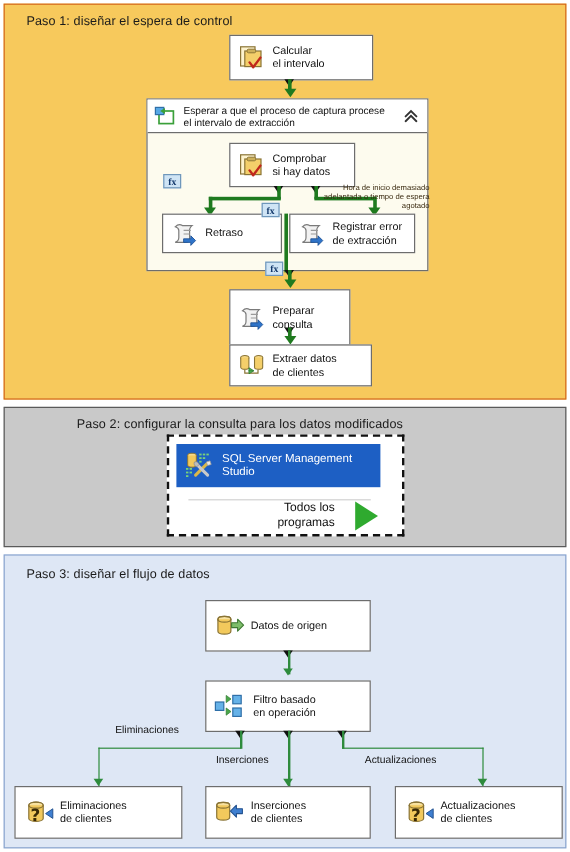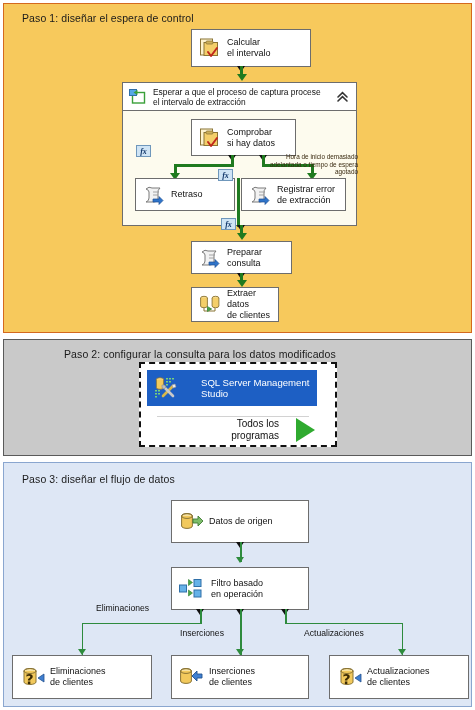--- a/index.html
+++ b/index.html
@@ -41,32 +41,32 @@
   .conn-thin.v{width:1.4px;}
   .conn-thin.h{height:1.4px;}
   .arrow-down{position:absolute;width:0;height:0;border-left:5px solid transparent;
      border-right:5px solid transparent;border-top:7px solid #1f7a1f;}
   .arrow-down.thin{border-left-width:4.5px;border-right-width:4.5px;border-top:6px solid #2e8b3d;}
   .dock{position:absolute;width:0;height:0;border-left:4.5px solid transparent;
      border-right:4.5px solid transparent;border-top:6px solid #111;}
 
   
   .fx{position:absolute;width:15px;height:12px;box-sizing:border-box;background:#cfe4f5;
-      border:1px solid #6f97bb;font-style:italic;font-weight:bold;font-size:8px;color:#13386b;
+      border:1px solid #6f97bb;font-weight:bold;font-size:8px;color:#13386b;
       font-family:"Liberation Serif",serif;text-align:center;line-height:11px;}
 
   .edge-label{position:absolute;font-size:8.6px;color:#111;line-height:10px;}
   .err-label{position:absolute;font-size:6.4px;color:#3a2a10;line-height:7.6px;text-align:right;}
 
   
   #ssms-card{position:absolute;left:139px;top:362px;width:198px;height:85px;box-sizing:border-box;
      background:#ffffff;border:2px dashed #111;}
   #ssms-bar{position:absolute;left:6px;top:6px;width:170px;height:36px;background:#1d5fc4;
      display:flex;align-items:center;gap:6px;padding-left:6px;box-sizing:border-box;}
-  #ssms-bar .t{font-size:9.6px;color:#ffffff;line-height:11.5px;white-space:pre-line;margin-left:16px;}
+  #ssms-bar .t{font-size:9.6px;color:#ffffff;line-height:11.5px;white-space:pre-line;}
   #ssms-sep{position:absolute;left:16px;top:52px;width:152px;height:1px;background:#d2d2d2;}
   #allprog{position:absolute;left:34px;top:54px;width:140px;display:flex;align-items:center;gap:17px;}
   #allprog .t{font-size:10px;color:#111;line-height:12px;text-align:right;white-space:pre-line;}
   .play{width:0;height:0;border-top:12px solid transparent;border-bottom:12px solid transparent;
      border-left:19px solid #2faa2f;}
 
   
   
   .ic-sql{width:22px;height:20px;}
   
@@ -182,36 +182,36 @@
 
       <div class="conn v" style="left:114px;top:95px;height:49px;"></div>
       <div class="fx" style="left:95px;top:86px;">fx</div>
     </div>
 
     <div class="dock" style="left:233px;top:221px;"></div>
     <div class="conn v" style="left:236.2px;top:221px;height:12px;"></div>
     <div class="arrow-down" style="left:232.5px;top:229px;"></div>
     <div class="fx" style="left:217px;top:214px;">fx</div>
 
-    <div class="task" style="left:187px;top:237px;width:101px;height:33px;">
+    <div class="task" style="left:187px;top:237px;width:101px;height:47px;">
       <span class="ico ic-script">
         <svg viewBox="0 0 22 19" width="22" height="19">
           <path d="M3 4 q3 -3 6 -1 l8 0 q-2.5 2 -2 5 l0 6 q0 3 -4 3 l-8 0 q3 -1 3 -4 l0 -6 q0 -2 -3 -3 z" fill="#f2f2f2" stroke="#7a7a7a" stroke-width="1"></path>
           <path d="M10 7 h6 M10 10 h5" stroke="#9a9a9a" stroke-width=".9"></path>
           <path d="M10 14 h6 v-2.5 l4 4 l-4 4 V17 h-6 z" fill="#2f74c9" stroke="#1c4f92" stroke-width=".7"></path>
         </svg>
       </span>
       <span class="lbl">Preparar consulta</span>
     </div>
 
     <div class="dock" style="left:233px;top:269px;"></div>
     <div class="conn v" style="left:236.2px;top:269px;height:11px;"></div>
     <div class="arrow-down" style="left:232.5px;top:276px;"></div>
 
-    <div class="task" style="left:187px;top:283px;width:88px;height:35px;">
+    <div class="task" style="left:187px;top:283px;width:119px;height:35px;">
       <span class="ico ic-dataflow">
         <svg viewBox="0 0 22 19" width="22" height="19">
           <ellipse cx="5" cy="3" rx="3.4" ry="1.7" fill="#f6d98a" stroke="#8a7435" stroke-width=".9"></ellipse>
           <path d="M1.6 3 v8 a3.4 1.7 0 0 0 6.8 0 V3" fill="#f4cf6a" stroke="#8a7435" stroke-width=".9"></path>
           <ellipse cx="16.5" cy="3" rx="3.4" ry="1.7" fill="#f6d98a" stroke="#8a7435" stroke-width=".9"></ellipse>
           <path d="M13.1 3 v8 a3.4 1.7 0 0 0 6.8 0 V3" fill="#f4cf6a" stroke="#8a7435" stroke-width=".9"></path>
           <path d="M5 13 v3 h11 v-3" fill="none" stroke="#8a7435" stroke-width="1"></path>
           <path d="M8 14 l4.5 0 M8.5 16.5 l4 -2.5 l-4 -2.5 z" fill="#58b858" stroke="#2e7c2e" stroke-width=".7"></path>
         </svg>
       </span>

